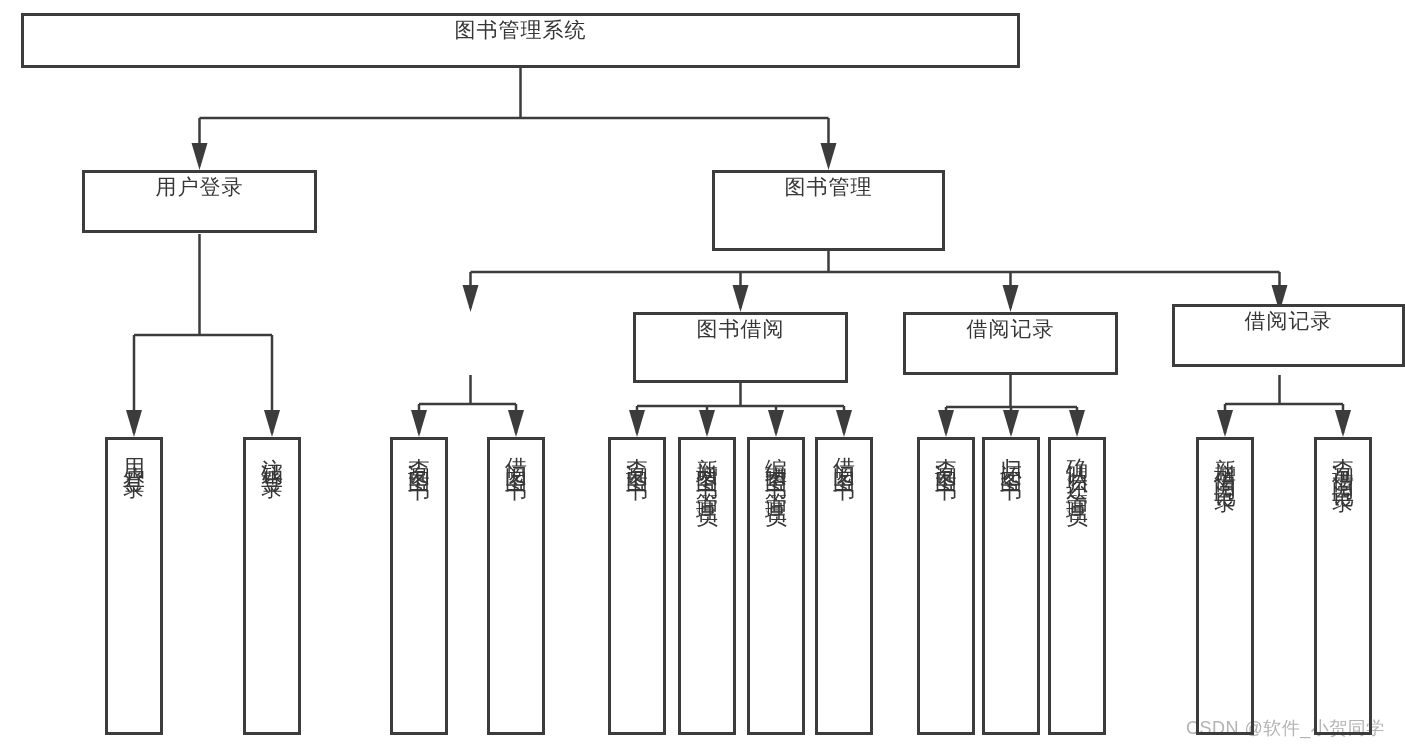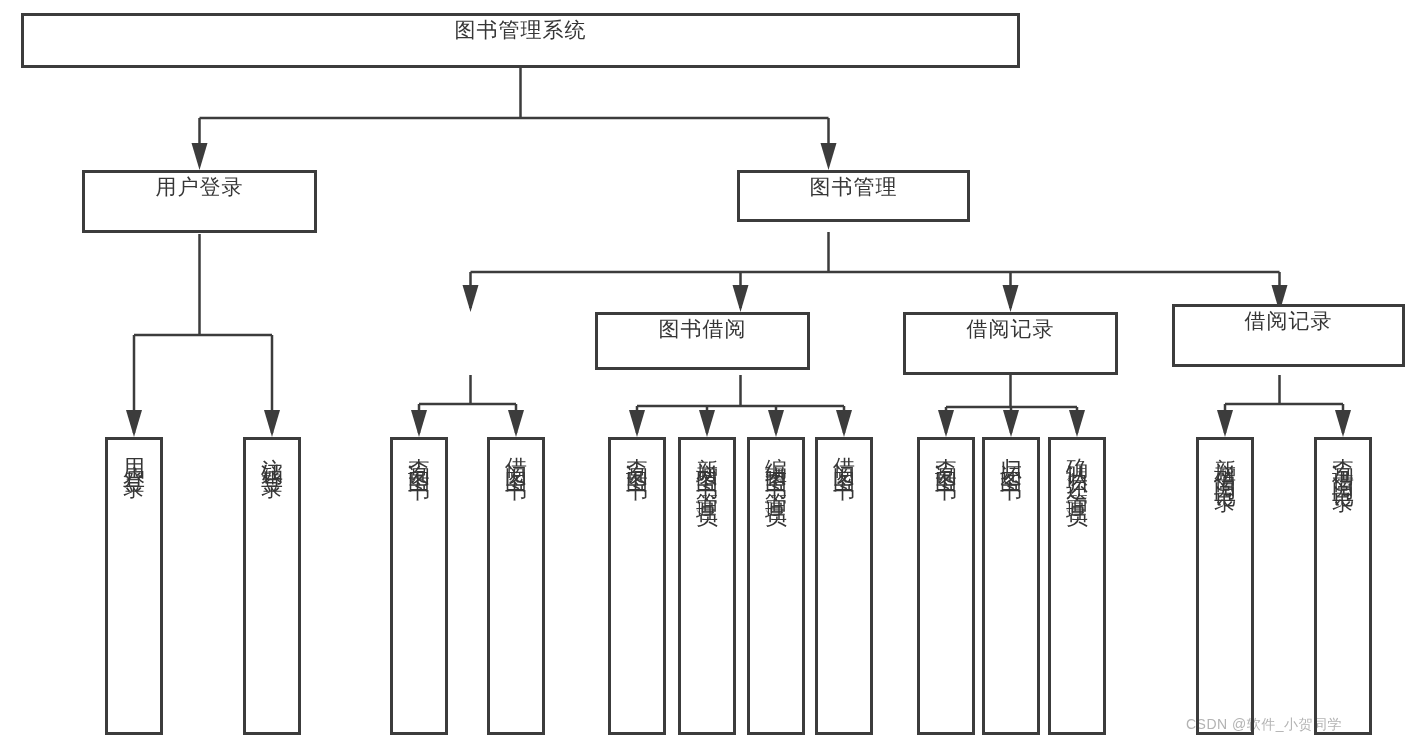--- a/index.html
+++ b/index.html
@@ -37,21 +37,21 @@
   .leaf span {
     writing-mode: vertical-rl;
     font-size: 22px;
     letter-spacing: 7px;
     line-height: 1;
   }
   .watermark {
     position: absolute;
     left: 1186px;
     top: 716px;
-    font-size: 14px;
+    font-size: 18px;
     letter-spacing: 0.5px;
     color: var(--watermark, #b3b3b3);
     mix-blend-mode: darken;
     white-space: nowrap;
   }
 </style>
 </head>
 <body>
 
 <div class="stage">
@@ -86,25 +86,25 @@
     <polygon class="arrow" points="1335,410 1351,410 1343,437"></polygon>
   </svg>
 
   <div class="box root" style="left:21px;top:13px;width:999px;height:55px">
     <span>图书管理系统</span>
   </div>
 
   <div class="box" style="left:82px;top:170px;width:235px;height:63px">
     <span>用户登录</span>
   </div>
-  <div class="box" style="left:737px;top:170px;width:233px;height:52px">
+  <div class="box" style="left:712px;top:170px;width:233px;height:81px">
     <span>图书管理</span>
   </div>
 
-  <div class="box" style="left:595px;top:312px;width:215px;height:58px">
+  <div class="box" style="left:633px;top:312px;width:215px;height:71px">
     <span>图书借阅</span>
   </div>
   <div class="box" style="left:903px;top:312px;width:215px;height:63px">
     <span>借阅记录</span>
   </div>
   <div class="box" style="left:1172px;top:304px;width:233px;height:63px">
     <span>借阅记录</span>
   </div>
 
   <div class="box leaf" style="left:105px;top:437px;width:58px;height:298px">

